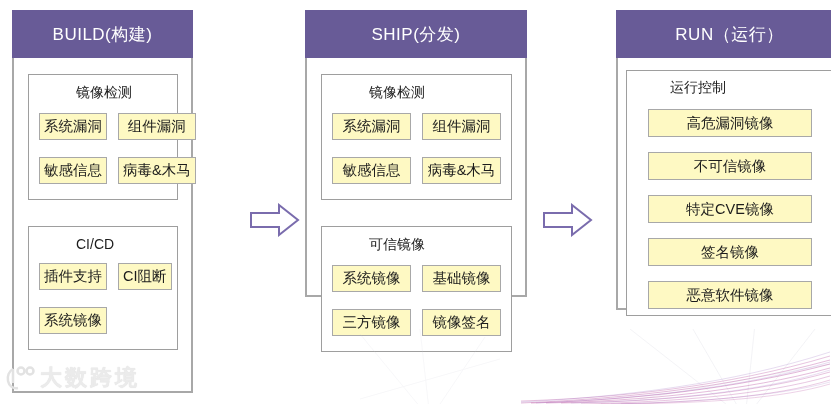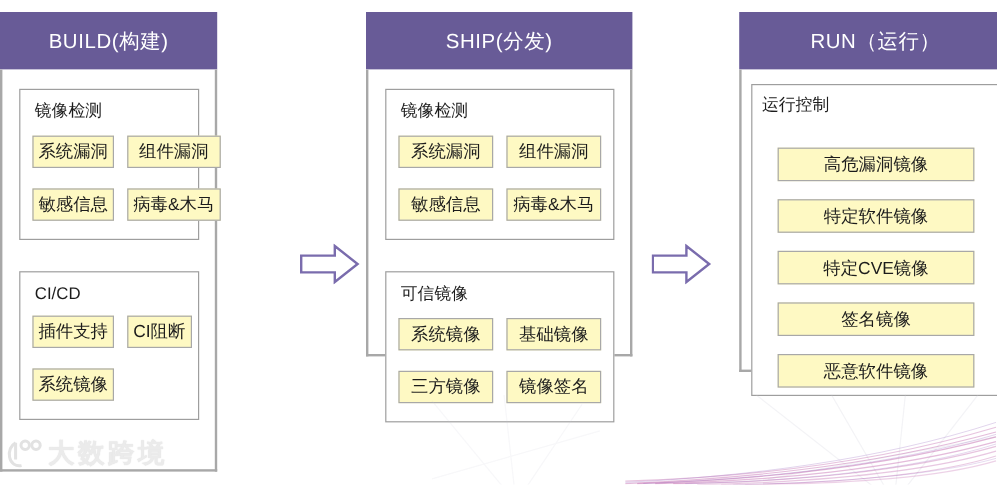--- a/index.html
+++ b/index.html
@@ -16,21 +16,21 @@
   body{
     font-family:"Liberation Sans", sans-serif;
     background:#ffffff;
     overflow:hidden;
     position:relative;
   }
   .stage{position:absolute;left:0;top:0;width:831px;height:404px;}
 
   
   .column{position:absolute;}
-  .col-build{left:0;top:10px;width:181px;height:383px;}
+  .col-build{left:12px;top:10px;width:181px;height:383px;}
   .col-ship{left:305px;top:10px;width:222px;height:287px;}
   .col-run{left:616px;top:10px;width:227px;height:300px;}
 
   .col-header{
     height:48px;
     background:var(--purple);
     color:var(--header-text);
     display:flex;align-items:center;justify-content:center;
     font-size:17px;
     letter-spacing:0.5px;
@@ -50,32 +50,33 @@
     border:1.5px solid var(--group-border);
     background:#ffffff;
     padding:9px 10px 15px 10px;
   }
   .col-run .group{flex:1;padding:8px 6px 6px 6px;}
 
   .group-title{
     font-size:14px;
     color:var(--text);
     padding-left:2px;
+    margin-left:35px;
   }
   .group-items.grid2{
     display:grid;
     grid-template-columns:1fr 1fr;
     column-gap:11px;
     row-gap:17px;
     margin-top:11px;
   }
   .group-items.stack{
     display:flex;flex-direction:column;
     gap:15px;
-    margin-top:26px;
+    margin-top:12px;
     padding:0 14px 0 15px;
   }
   .item-box{
     border:1.5px solid var(--box-border);
     min-height:27px;
     display:flex;align-items:center;justify-content:center;
     font-size:14.5px;
     color:var(--text);
     padding:2px 4px;
     background:#fef9c3;
@@ -165,21 +166,21 @@
           </div>
         </div>
       </div>
       <div class="column col-run">
         <div class="col-header">RUN（运行）</div>
         <div class="col-body">
           <div class="group">
             <div class="group-title">运行控制</div>
             <div class="group-items stack">
               <div class="item-box">高危漏洞镜像</div>
-              <div class="item-box">特定软件镜像</div>
+              <div class="item-box">不可信镜像</div>
               <div class="item-box">特定CVE镜像</div>
               <div class="item-box">签名镜像</div>
               <div class="item-box">恶意软件镜像</div>
             </div>
           </div>
         </div>
       </div>
     </div>
 
   <svg class="flow-arrow arrow-1" viewBox="0 0 50 34">

